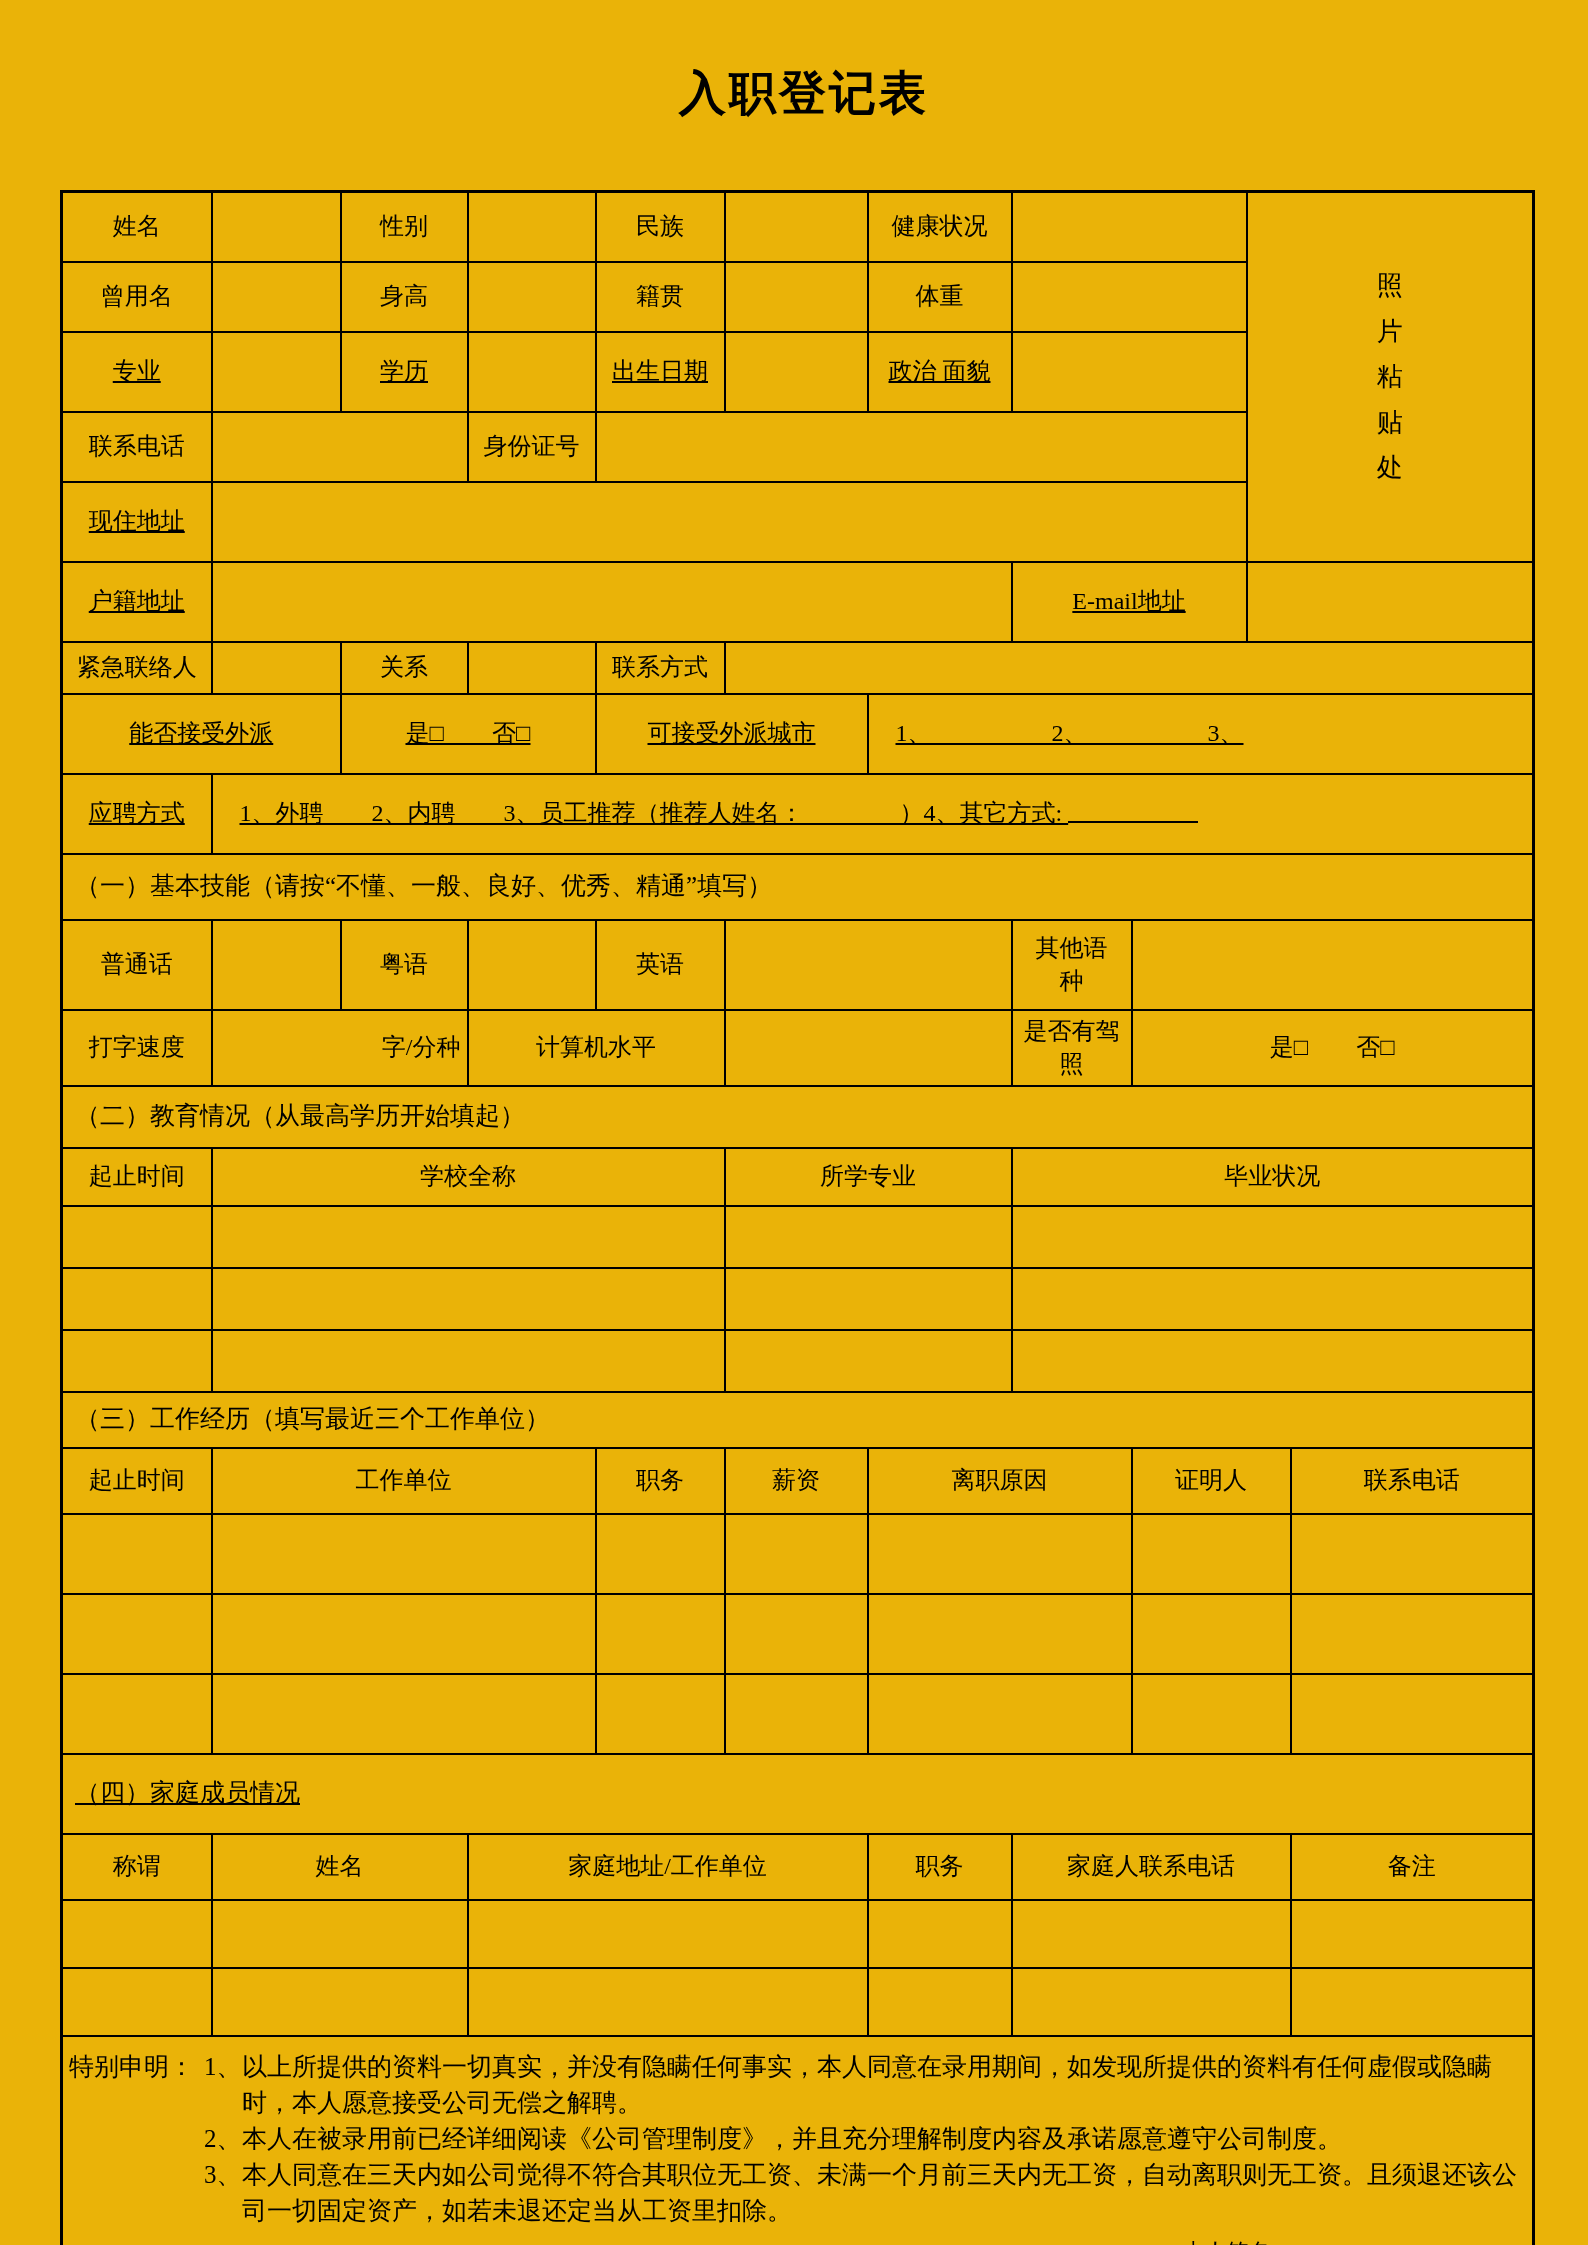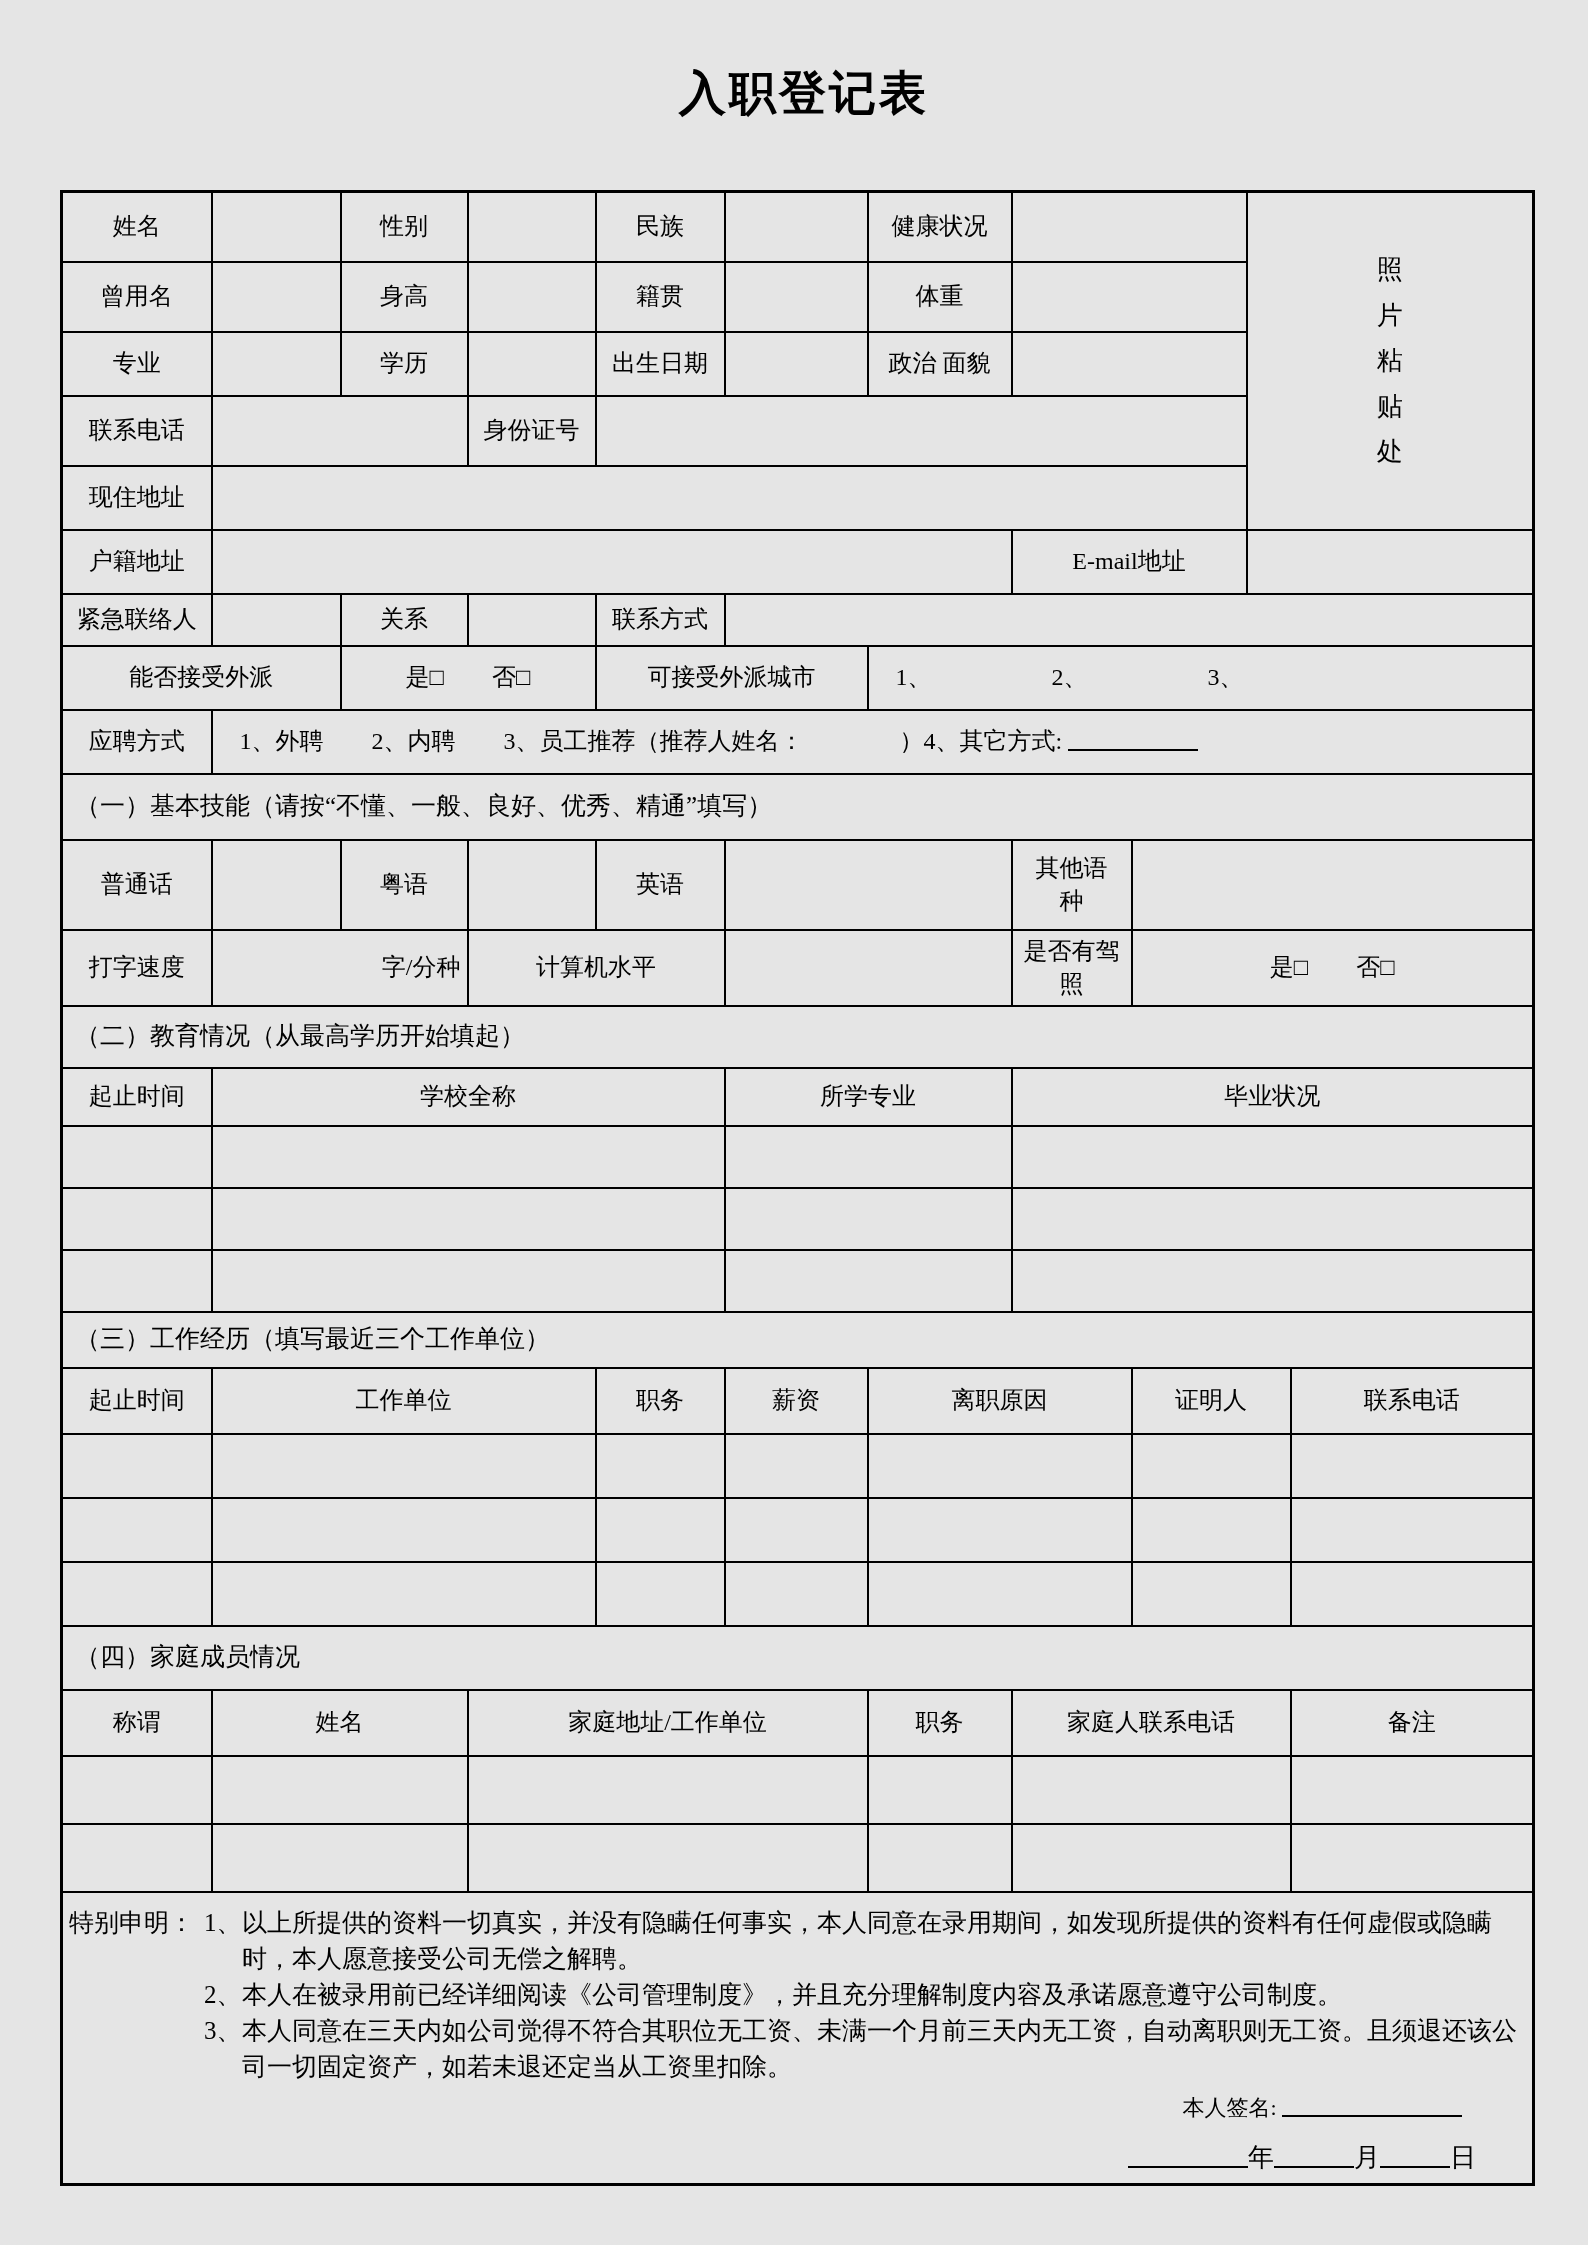--- a/index.html
+++ b/index.html
@@ -1,32 +1,32 @@
 <!DOCTYPE html>
 <html><head>
 <meta charset="utf-8">
 <style>
   html,body{margin:0;padding:0;background:#ffffff;}
   body{width:1588px;height:2245px;position:relative;
        font-family:"Liberation Serif","DejaVu Serif",serif;color:#000;}
-  .page{position:absolute;inset:0;background:#e5e5e5;}
+  .page{position:absolute;inset:0;background:#eab308;}
   .form-title{position:absolute;top:62px;left:68px;width:1472px;text-align:center;
        font-size:47px;font-weight:bold;letter-spacing:3px;margin:0;}
   .fill-date{position:absolute;top:147px;left:985px;font-size:26px;white-space:nowrap;}
   .fill-date span{display:inline-block;}
   .fd-year{margin-left:88px;}
   .fd-month{margin-left:92px;}
   .fd-day{margin-left:78px;}
 
   table.main{position:absolute;top:190px;left:60px;width:1472px;
        border-collapse:collapse;table-layout:fixed;border:3px solid #000;}
   td{border:2px solid #000;font-size:24px;text-align:center;vertical-align:middle;
      padding:2px 6px;overflow:hidden;line-height:1.3;}
   tr.h52{height:52px;} tr.h56{height:56px;} tr.h58{height:58px;}
-  tr.h62{height:62px;} tr.h64{height:64px;} tr.h66{height:66px;}
+  tr.h62{height:62px;} tr.h64{height:80px;text-decoration:underline;} tr.h66{height:66px;}
   tr.h68{height:68px;} tr.h70{height:70px;} tr.h76{height:76px;}
   tr.h90{height:90px;} tr.h260{height:260px;font-family:Liberation Serif, serif;}
   td.sec{text-align:left;padding-left:12px;font-size:25px;}
   td.left{text-align:left;padding-left:27px;}
   td.unit{text-align:right;padding-right:6px;}
   td.photo{white-space:pre-line;line-height:1.75;font-size:26px;vertical-align:middle;}
   td.wrap{white-space:pre-line;line-height:1.35;}
   .blank-underline{display:inline-block;border-bottom:2px solid #000;height:1em;
        vertical-align:-2px;}
   .u130{width:130px;} .u180{width:180px;} .u120{width:120px;} .u80{width:80px;} .u70{width:70px;}

